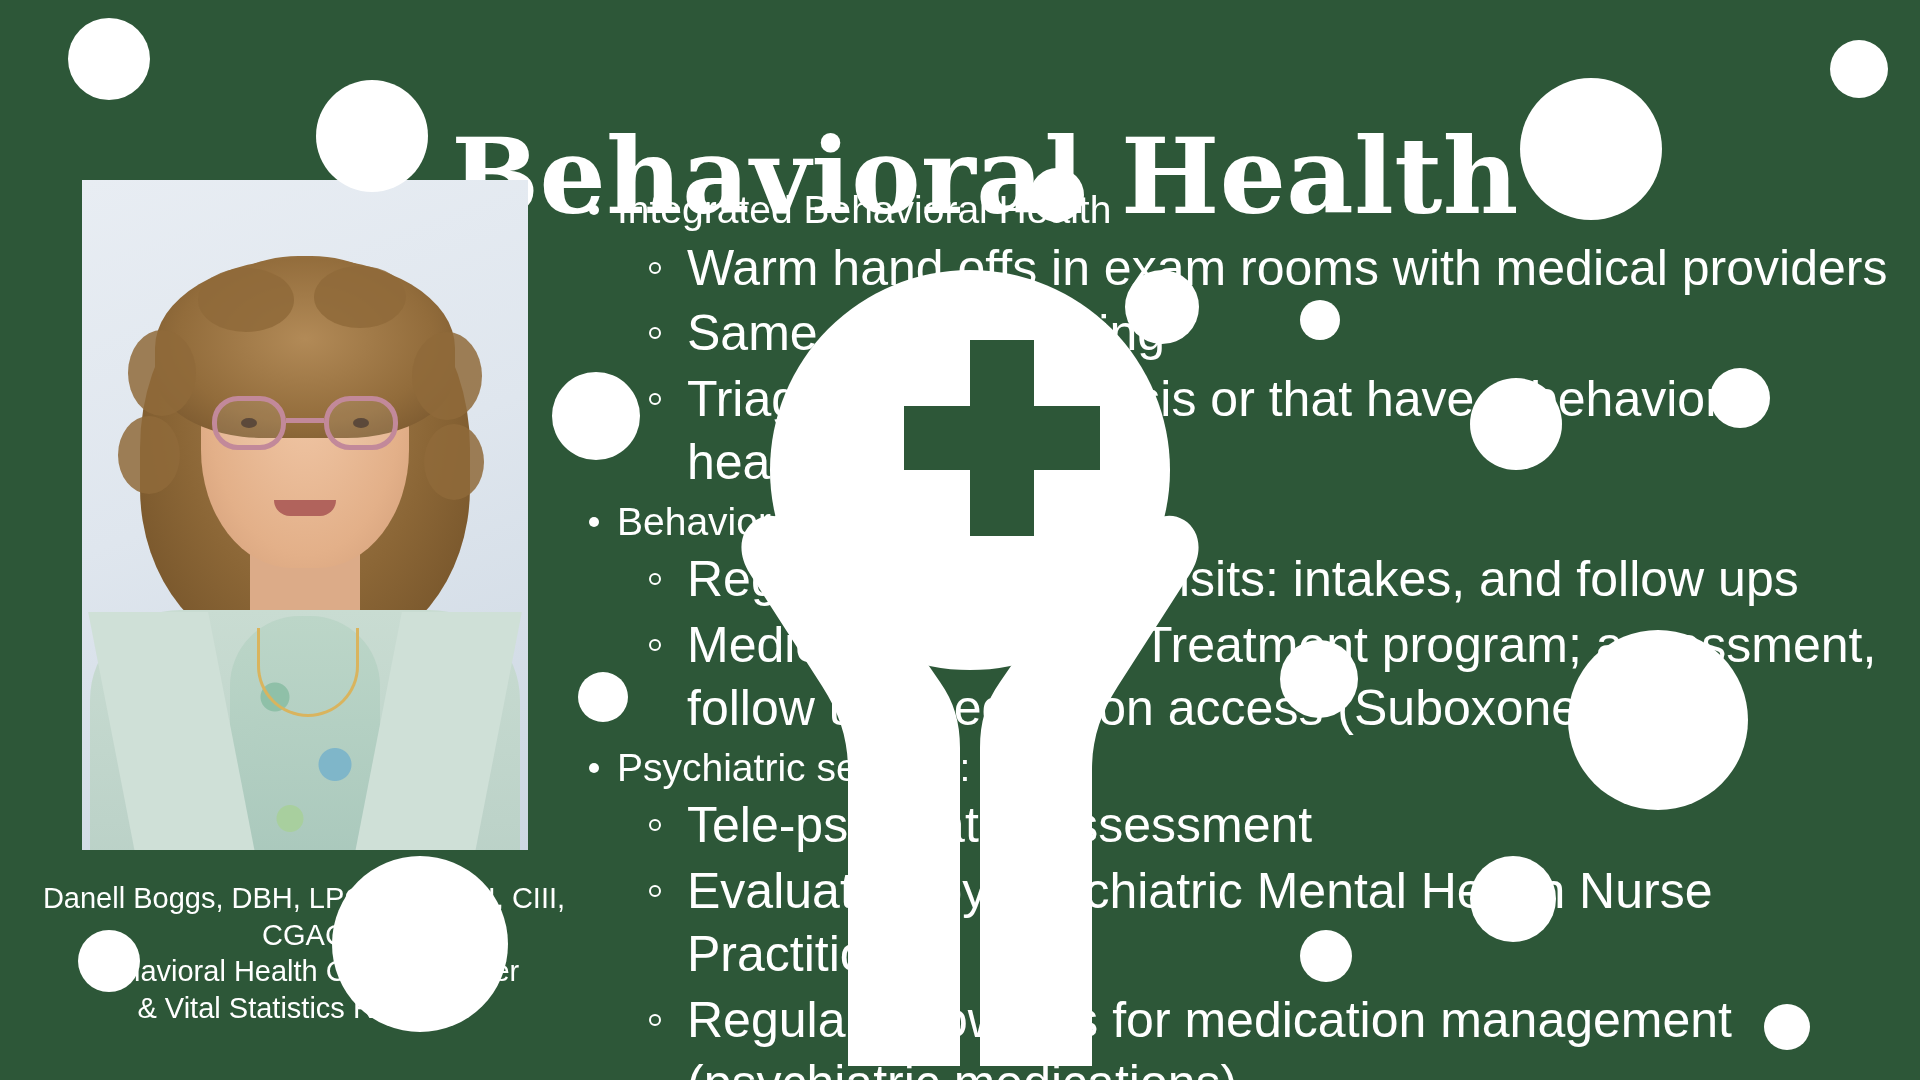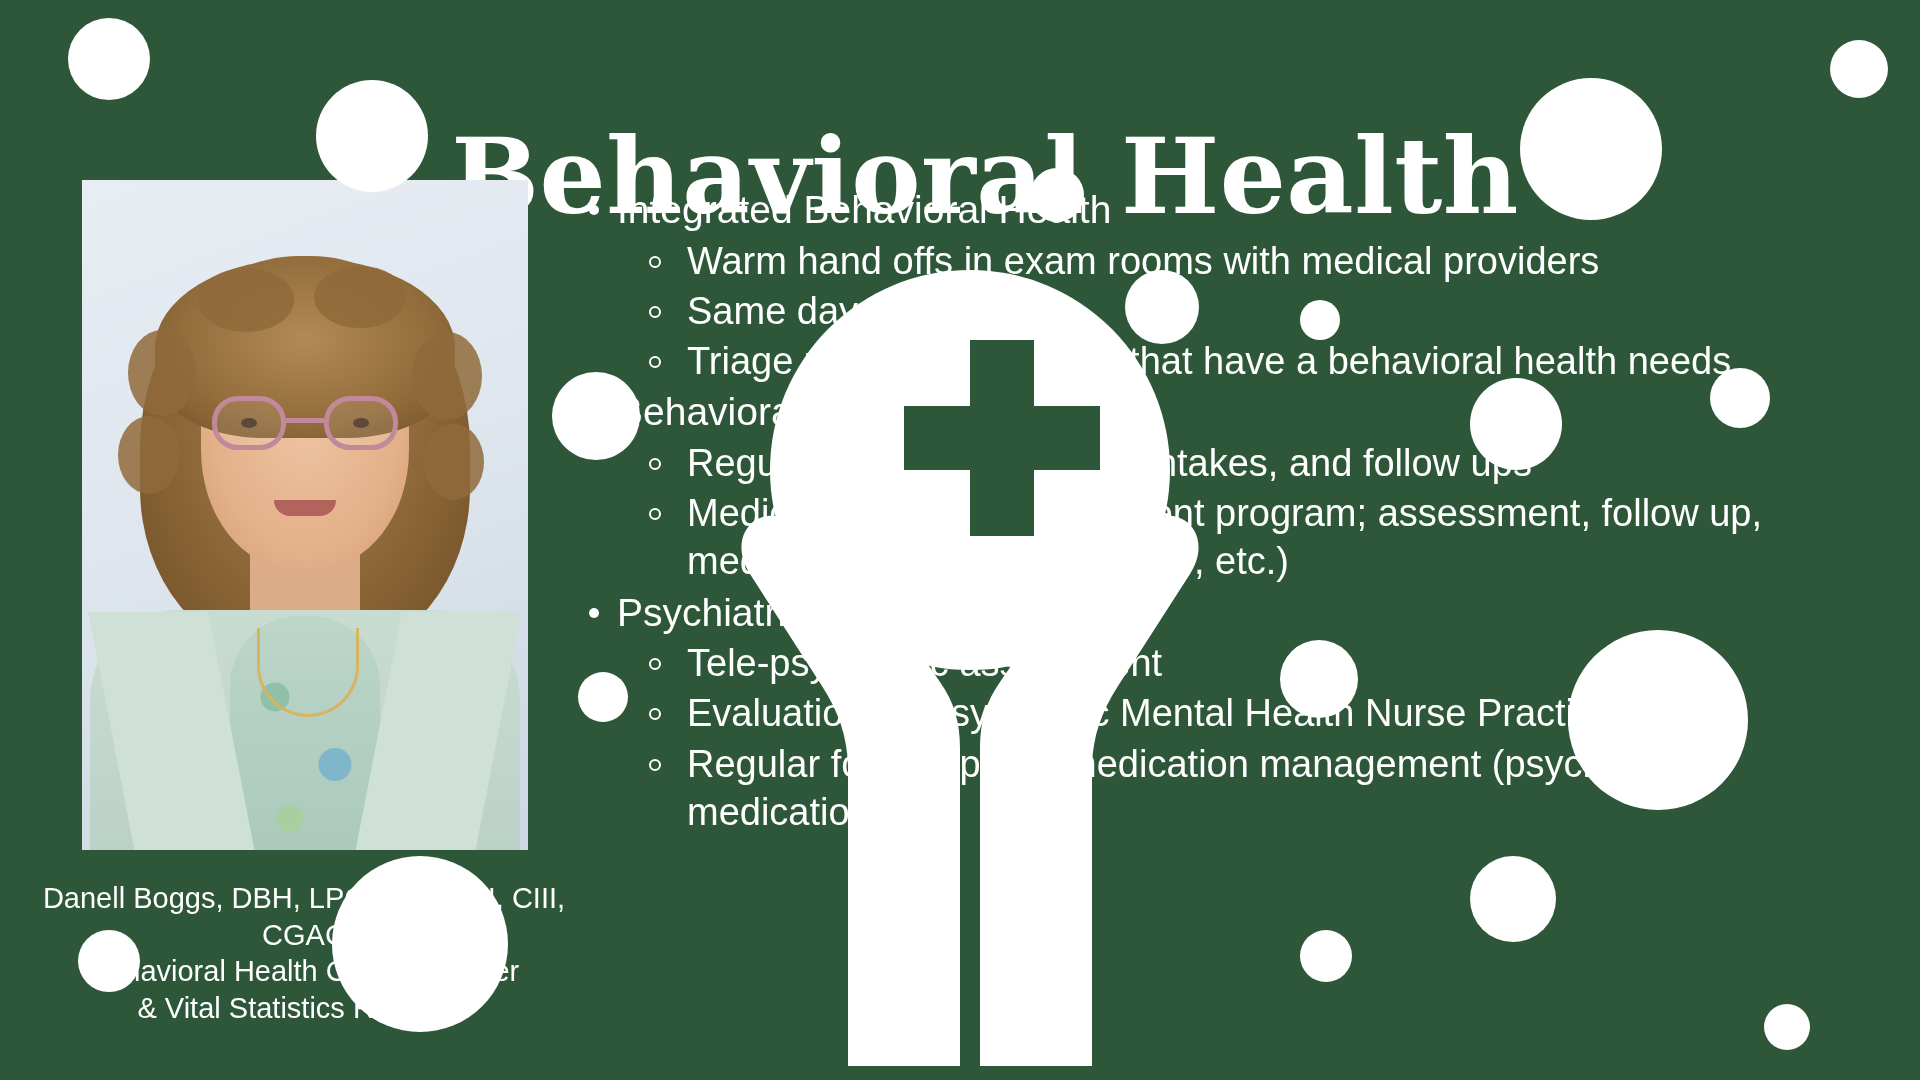--- a/index.html
+++ b/index.html
@@ -231,21 +231,21 @@
     font-size: 38px;
     line-height: 1.27;
     margin-bottom: 2px;
   }
   .li.lvl1 {
     padding-left: 42px;
     font-size: 39px;
   }
   .li.lvl2 {
     padding-left: 112px;
-    font-size: 38px;
+    font-size: 50px;
   }
   .li.lvl1 .mk {
     position: absolute;
     left: 14px;
     top: 0.52em;
     width: 10px;
     height: 10px;
     border-radius: 50%;
     background: #ffffff;
   }

